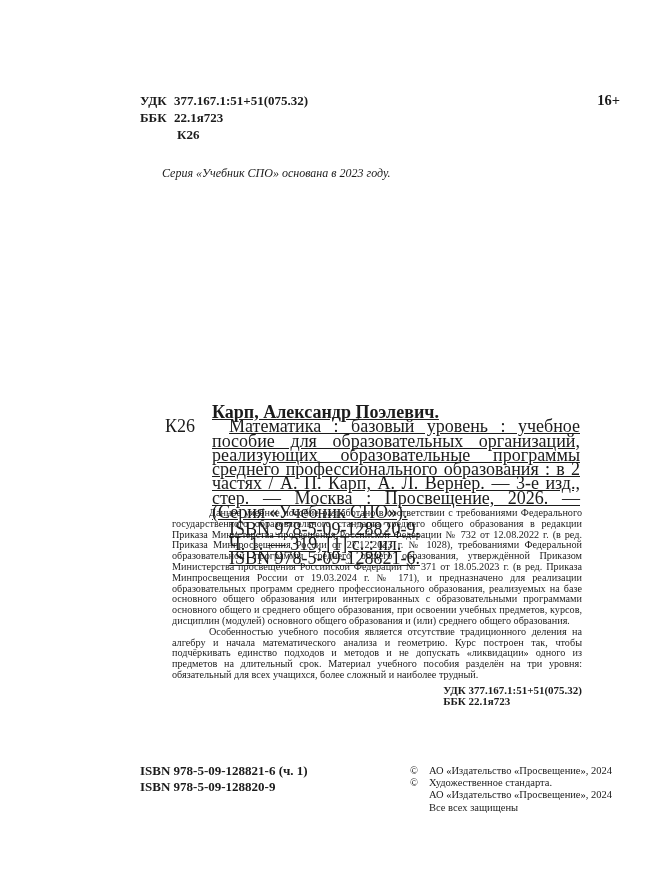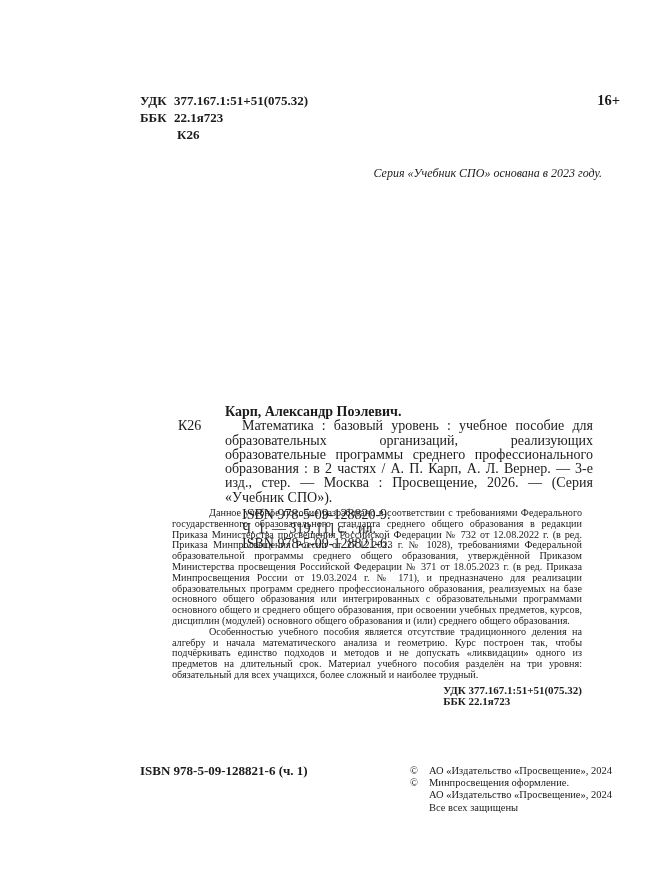--- a/index.html
+++ b/index.html
@@ -43,33 +43,34 @@
     font-size: 14.5px;
     font-weight: bold;
   }
 
   
   .series-note {
     position: absolute;
     top: 166px;
     left: 130px;
     width: 440px;
-    text-align: right;
+    text-align: left;
     font-style: italic;
     font-size: 12px;
   }
 
   
   .catalog-card {
     position: absolute;
     top: 405px;
-    left: 146px;
+    left: 133px;
     width: 415px;
-    font-size: 14px;
+    font-size: 18px;
     line-height: 14.3px;
+    text-decoration: underline;
   }
   .card-author {
     margin-left: 47px;
     font-weight: bold;
   }
   .card-main {
     position: relative;
   }
   .card-code {
     position: absolute;
@@ -178,32 +179,33 @@
     <div class="annotation-codes">
       <div class="codes-inner">
         <div>УДК 377.167.1:51+51(075.32)</div>
         <div>ББК 22.1я723</div>
       </div>
     </div>
   </div>
 
   <div class="footer-isbns">
     <div>ISBN 978-5-09-128821-6 (ч. 1)</div>
+    <div>ISBN 978-5-09-128820-9</div>
   </div>
 
   <div class="footer-copyright">
     <div class="copyright-row">
       <span class="copyright-sym">©</span>
       <span class="copyright-lines">
         <div>АО «Издательство «Просвещение», 2024</div>
       </span>
     </div>
     <div class="copyright-row">
       <span class="copyright-sym">©</span>
       <span class="copyright-lines">
-        <div>Минпросвещения оформление.</div>
+        <div>Художественное стандарта.</div>
         <div>АО «Издательство «Просвещение», 2024</div>
         <div>Все всех защищены</div>
       </span>
     </div>
   </div>
 
 </div>
 
 </body></html>

